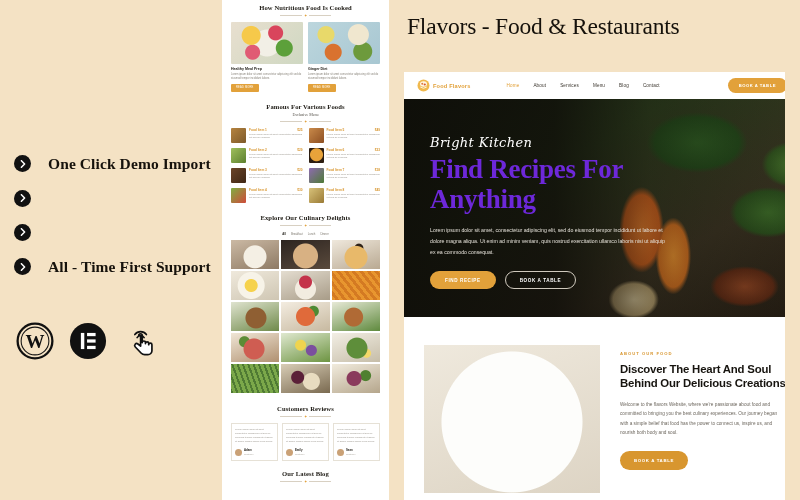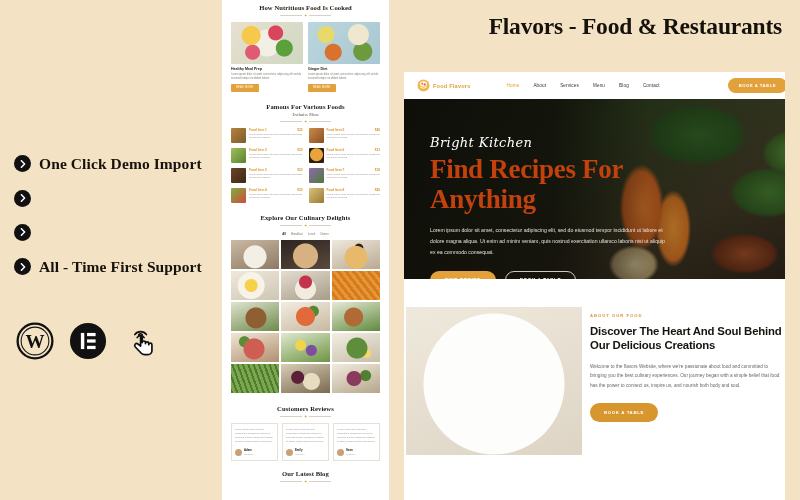--- a/index.html
+++ b/index.html
@@ -13,21 +13,21 @@
 
   
   .promo-col {
     position: absolute; left: 0; top: 0;
     width: 222px; height: 500px;
     padding: 0 14px;
     display: flex; flex-direction: column;
     justify-content: center;
   }
   .feature-list { display: flex; flex-direction: column; gap: 17px; margin-top: 14px; }
-  .feature-row { display: flex; align-items: center; gap: 8px; text-align: right; }
+  .feature-row { display: flex; align-items: center; gap: 17px; text-align: right; }
   .bullet {
     width: 17px; height: 17px; border-radius: 50%;
     background: #111; flex: 0 0 17px;
     display: flex; align-items: center; justify-content: center;
   }
   .bullet svg { width: 8px; height: 8px; display: block; }
   .feature-label {
     font-family: "Liberation Serif", serif;
     font-size: 15.5px; font-weight: bold; color: #16120c;
     letter-spacing: .1px; white-space: nowrap;
@@ -87,23 +87,23 @@
   .rev-card { flex: 1; border: 0.5px solid #e6e1d6; padding: 4px 3px; }
   .rev-text { font-size: 2.4px; color: #9a958c; line-height: 1.7; }
   .rev-who { display: flex; align-items: center; gap: 2px; margin-top: 4px; }
   .rev-av { width: 7px; height: 7px; border-radius: 50%; background: #caa176; flex: 0 0 7px; }
   .rev-name { font-size: 2.8px; font-weight: bold; color: #1d1a14; }
   .rev-role { font-size: 2.2px; color: #a8a39a; }
 
   
   .right-col { position: absolute; left: 389px; top: 0; width: 411px; height: 500px; }
   .main-title {
-    text-align: right;
+    text-align: left;
     font-family: "Liberation Serif", serif;
-    font-weight: bold; color: #15110b;
+    font-weight: normal; color: #15110b;
     font-size: 23.5px; line-height: 1.23;
     padding: 12px 18px 0;
     letter-spacing: -.2px;
   }
 
   .site {
     position: absolute; left: 15px; top: 72px;
     width: 396px; height: 428px;
     background: #fff; overflow: hidden;
   }
@@ -121,52 +121,52 @@
   .nav-link { font-size: 4.6px; color: #3a352d; letter-spacing: .15px; }
   .nav-link.active { color: #e2a13a; }
   .nav-cta {
     margin-left: auto;
     background: #e2a13a; color: #fff;
     font-size: 4.2px; font-weight: bold; letter-spacing: .5px;
     padding: 5px 11px; border-radius: 11px;
   }
 
   
-  .hero { position: relative; height: 180px; overflow: hidden; }
+  .hero { position: relative; height: 218px; overflow: hidden; }
   .hero-photo { position: absolute; inset: 0; }
   .hero-shade {
     position: absolute; inset: 0;
     background: linear-gradient(90deg, rgba(12,10,7,.88) 0%, rgba(12,10,7,.78) 38%, rgba(12,10,7,.30) 62%, rgba(12,10,7,.12) 100%);
   }
   .hero-body { position: relative; padding: 36px 0 0 26px; width: 260px; }
   .hero-script {
     font-family: "DejaVu Serif", serif; font-style: italic;
     color: #fff; font-size: 13px; letter-spacing: .4px;
   }
   .hero-h1 {
     font-family: "Liberation Serif", serif; font-weight: bold;
-    color: #c2410c; font-size: 27px; line-height: 1.1; margin-top: 5px;
+    color: #6d28d9; font-size: 27px; line-height: 1.1; margin-top: 5px;
     letter-spacing: -.3px;
   }
   .hero-p {
     color: #e4e0d8; font-size: 5.2px; line-height: 2.05;
     margin-top: 11px; width: 236px;
   }
   .hero-btns { display: flex; gap: 9px; margin-top: 14px; }
   .btn-fill {
     background: #e2a13a; color: #fff; font-size: 4.6px; font-weight: bold;
     letter-spacing: .6px; padding: 6.5px 15px; border-radius: 13px;
   }
   .btn-ghost {
     border: 1px solid #cfc9bd; color: #fff; font-size: 4.6px; font-weight: bold;
     letter-spacing: .6px; padding: 5.5px 14px; border-radius: 13px;
   }
 
   
-  .about { display: flex; padding: 28px 14px 0 2px; gap: 8px; }
+  .about { display: flex; padding: 28px 14px 0 20px; gap: 20px; }
   .about-photo { width: 176px; height: 148px; flex: 0 0 176px; position: relative; }
   .about-copy { flex: 1; padding-top: 6px; }
   .eyebrow { font-size: 4.2px; font-weight: bold; color: #d8962f; letter-spacing: 1px; }
   .about-h2 {
     font-size: 11.4px; font-weight: bold; color: #17140f;
     line-height: 1.27; margin-top: 6px; letter-spacing: -.2px;
   }
   .about-p { font-size: 4.7px; color: #6d675e; line-height: 2.0; margin-top: 9px; }
   .about-btn {
     display: inline-block; background: #d8962f; color: #fff;

